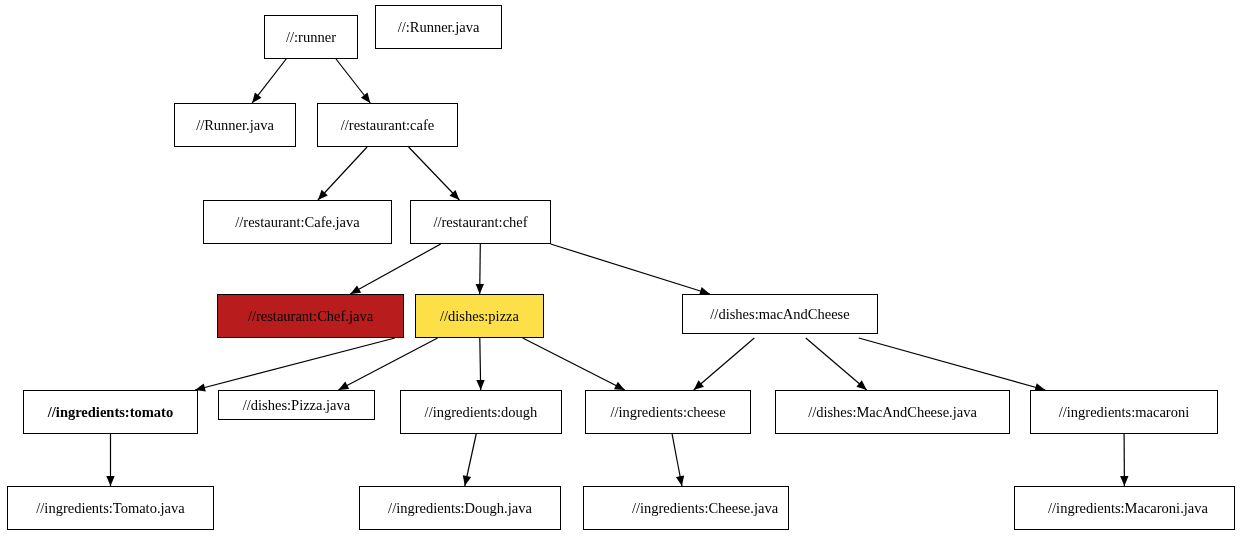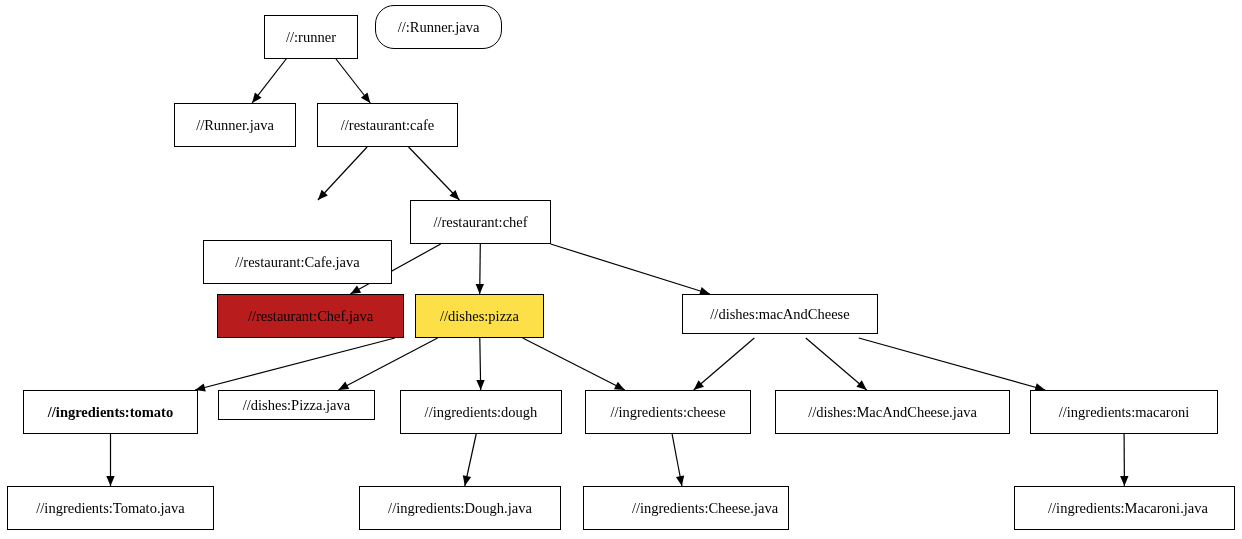--- a/index.html
+++ b/index.html
@@ -77,30 +77,30 @@
       <polygon points="464.8,486.0 462.8,475.3 471.1,477.1" fill="#000000"></polygon>
       <line x1="672.1" y1="434.0" x2="681.9" y2="486.0" stroke="#000000" stroke-width="1.2"></line>
       <polygon points="681.9,486.0 675.9,476.9 684.2,475.4" fill="#000000"></polygon>
       <line x1="1124.1" y1="434.0" x2="1124.4" y2="486.0" stroke="#000000" stroke-width="1.2"></line>
       <polygon points="1124.4,486.0 1120.1,476.0 1128.5,476.0" fill="#000000"></polygon>
     </svg>
   <div id="node-layer">
       <div class="node" style="left: 264px; top: 5px; width: 94px; height: 44px; border-color: rgb(0, 0, 0); background: rgb(255, 255, 255); color: rgb(0, 0, 0); margin-top: 10px;">
         <span>//:runner</span>
       </div>
-      <div class="node" style="left: 375px; top: 5px; width: 127px; height: 44px; border-color: rgb(0, 0, 0); background: rgb(255, 255, 255); color: rgb(0, 0, 0); border-radius: 19px;">
+      <div class="node" style="left: 375px; top: 5px; width: 127px; height: 44px; border-color: rgb(0, 0, 0); background: rgb(255, 255, 255); color: rgb(0, 0, 0);">
         <span>//:Runner.java</span>
       </div>
       <div class="node" style="left: 174px; top: 103px; width: 122px; height: 44px; border-color: rgb(0, 0, 0); background: rgb(255, 255, 255); color: rgb(0, 0, 0);">
         <span>//Runner.java</span>
       </div>
       <div class="node" style="left: 317px; top: 103px; width: 141px; height: 44px; border-color: rgb(0, 0, 0); background: rgb(255, 255, 255); color: rgb(0, 0, 0);">
         <span>//restaurant:cafe</span>
       </div>
-      <div class="node" style="left: 203px; top: 200px; width: 189px; height: 44px; border-color: rgb(0, 0, 0); background: rgb(255, 255, 255); color: rgb(0, 0, 0); margin-top: 40px;">
+      <div class="node" style="left: 203px; top: 200px; width: 189px; height: 44px; border-color: rgb(0, 0, 0); background: rgb(255, 255, 255); color: rgb(0, 0, 0);">
         <span>//restaurant:Cafe.java</span>
       </div>
       <div class="node" style="left: 410px; top: 200px; width: 141px; height: 44px; border-color: rgb(0, 0, 0); background: rgb(255, 255, 255); color: rgb(0, 0, 0);">
         <span>//restaurant:chef</span>
       </div>
       <div class="node" style="left: 217px; top: 294px; width: 187px; height: 44px; border-color: rgb(0, 0, 0); background: #b91c1c; color: rgb(0, 0, 0);">
         <span>//restaurant:Chef.java</span>
       </div>
       <div class="node" style="left: 415px; top: 294px; width: 129px; height: 44px; border-color: rgb(0, 0, 0); background: #fde047; color: rgb(0, 0, 0);">
         <span>//dishes:pizza</span>

